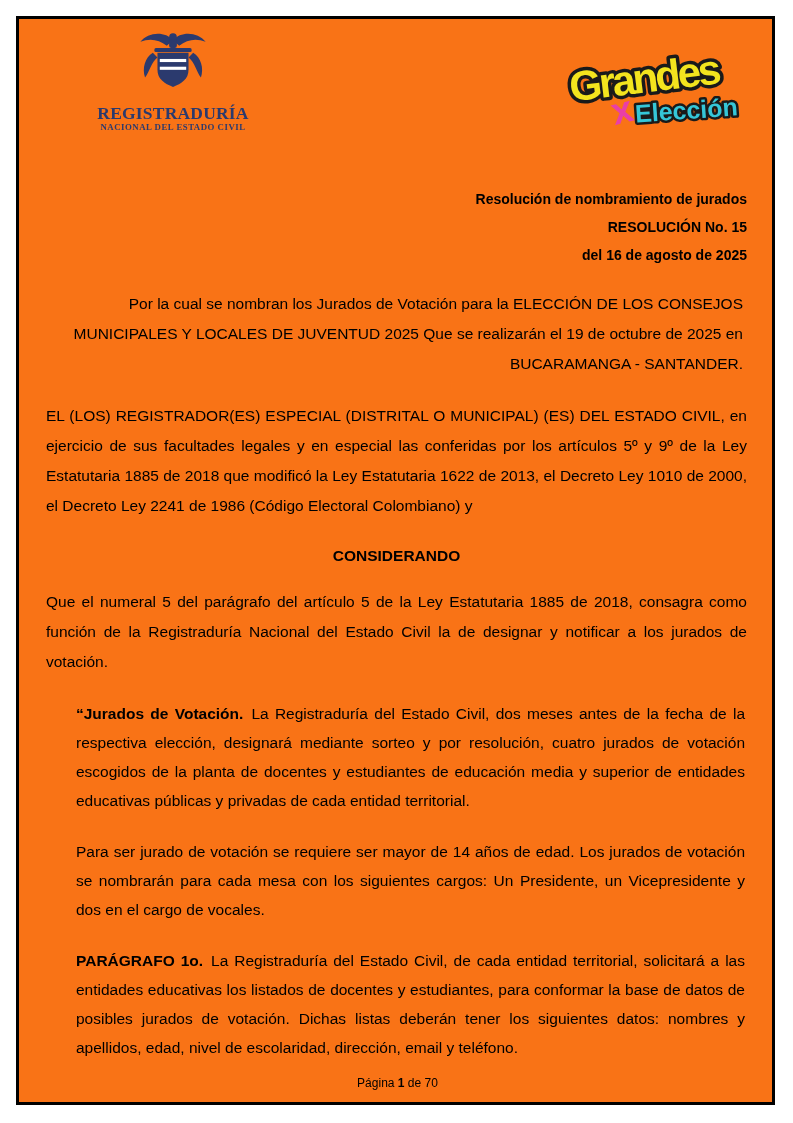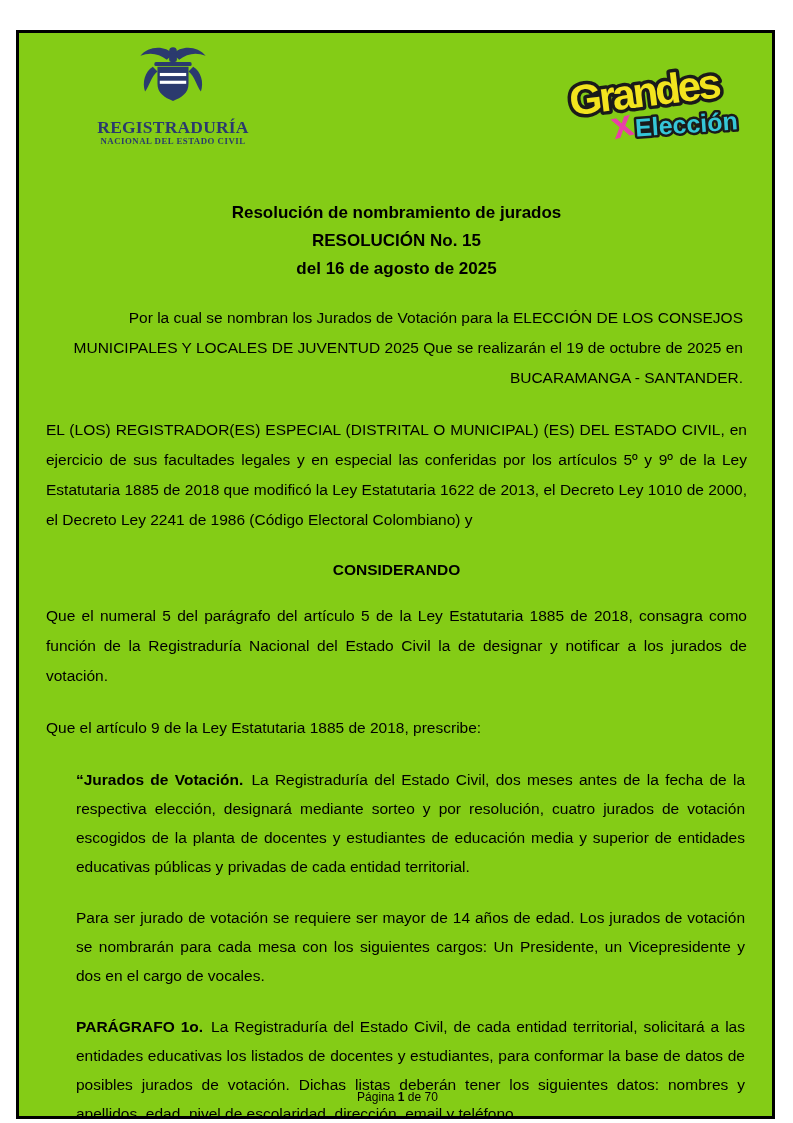--- a/index.html
+++ b/index.html
@@ -3,35 +3,35 @@
 <meta charset="utf-8">
 <style>
   html, body { margin:0; padding:0; }
   body {
     width:793px; height:1123px; background:#ffffff; position:relative;
     font-family:"Liberation Sans", sans-serif; color:#000;
   }
   .page {
     position:absolute; left:16px; top:16px; width:759px; height:1089px;
     border:3px solid #000; box-sizing:border-box;
-    padding:12px 25px 0 27px; overflow:hidden; background:#84cc16;margin-top:14px;
+    padding:12px 25px 0 27px; overflow:hidden; background:#f97316;
   }
   .header { display:flex; justify-content:space-between; align-items:flex-start; height:116px; }
   .reg-logo { margin-left:42px; text-align:center; width:170px; }
   .reg-title {
     font-family:"Liberation Serif", serif; font-weight:bold; color:#2b3a6e;
     font-size:17.5px; letter-spacing:0.2px; line-height:1.05; margin-top:3px; white-space:nowrap;
   }
   .reg-sub {
     font-family:Liberation Serif, serif; font-weight:bold; color:#2b3a6e;
     font-size:8.8px; letter-spacing:0.5px; line-height:1.1; margin-top:1px; white-space:nowrap;
   }
   .grandes-logo { margin-top:6px; margin-right:2px; }
   .title-block {
-    text-align:center; font-weight:bold; font-size:17px; line-height:28px; margin-top:38px;
+    text-align:right; font-weight:bold; font-size:14px; line-height:28px; margin-top:38px;
   }
   .p { font-size:15.5px; line-height:30px; }
   .p-center { text-align:right; margin:20px 4px 0 4px; }
   .p-just { text-align:justify; margin:22px 0 0 0; }
   .h-considerando { text-align:center; font-weight:bold; font-size:15.5px; margin:26px 0 14px 0; }
   .quote {
     text-align:justify; font-size:15.5px; line-height:29px;
     margin:22px 2px 0 30px;
   }
   .quote .lead { font-weight:bold; margin-right:8px; }
@@ -91,21 +91,20 @@
   </div>
 
   <p class="p p-center">Por la cual se nombran los Jurados de Votación para la ELECCIÓN DE LOS CONSEJOS MUNICIPALES Y LOCALES DE JUVENTUD 2025 Que se realizarán el 19 de octubre de 2025 en BUCARAMANGA - SANTANDER.</p>
 
   <p class="p p-just">EL (LOS) REGISTRADOR(ES) ESPECIAL (DISTRITAL O MUNICIPAL) (ES) DEL ESTADO CIVIL, en ejercicio de sus facultades legales y en especial las conferidas por los artículos 5º y 9º de la Ley Estatutaria 1885 de 2018 que modificó la Ley Estatutaria 1622 de 2013, el Decreto Ley 1010 de 2000, el Decreto Ley 2241 de 1986 (Código Electoral Colombiano) y</p>
 
   <div class="h-considerando">CONSIDERANDO</div>
 
   <p class="p p-just">Que el numeral 5 del parágrafo del artículo 5 de la Ley Estatutaria 1885 de 2018, consagra como función de la Registraduría Nacional del Estado Civil la de designar y notificar a los jurados de votación.</p>
 
-  <p class="p p-just">Que el artículo 9 de la Ley Estatutaria 1885 de 2018, prescribe:</p>
 
   <p class="quote"><span class="lead">“Jurados de Votación.</span><span>La Registraduría del Estado Civil, dos meses antes de la fecha de la respectiva elección, designará mediante sorteo y por resolución, cuatro jurados de votación escogidos de la planta de docentes y estudiantes de educación media y superior de entidades educativas públicas y privadas de cada entidad territorial.</span></p>
 
   <p class="quote"><span>Para ser jurado de votación se requiere ser mayor de 14 años de edad. Los jurados de votación se nombrarán para cada mesa con los siguientes cargos: Un Presidente, un Vicepresidente y dos en el cargo de vocales.</span></p>
 
   <p class="quote"><span class="lead">PARÁGRAFO 1o.</span><span>La Registraduría del Estado Civil, de cada entidad territorial, solicitará a las entidades educativas los listados de docentes y estudiantes, para conformar la base de datos de posibles jurados de votación. Dichas listas deberán tener los siguientes datos: nombres y apellidos, edad, nivel de escolaridad, dirección, email y teléfono.</span></p>
 
   <div class="footer">
     <span>Página</span>
     <b>1</b>

